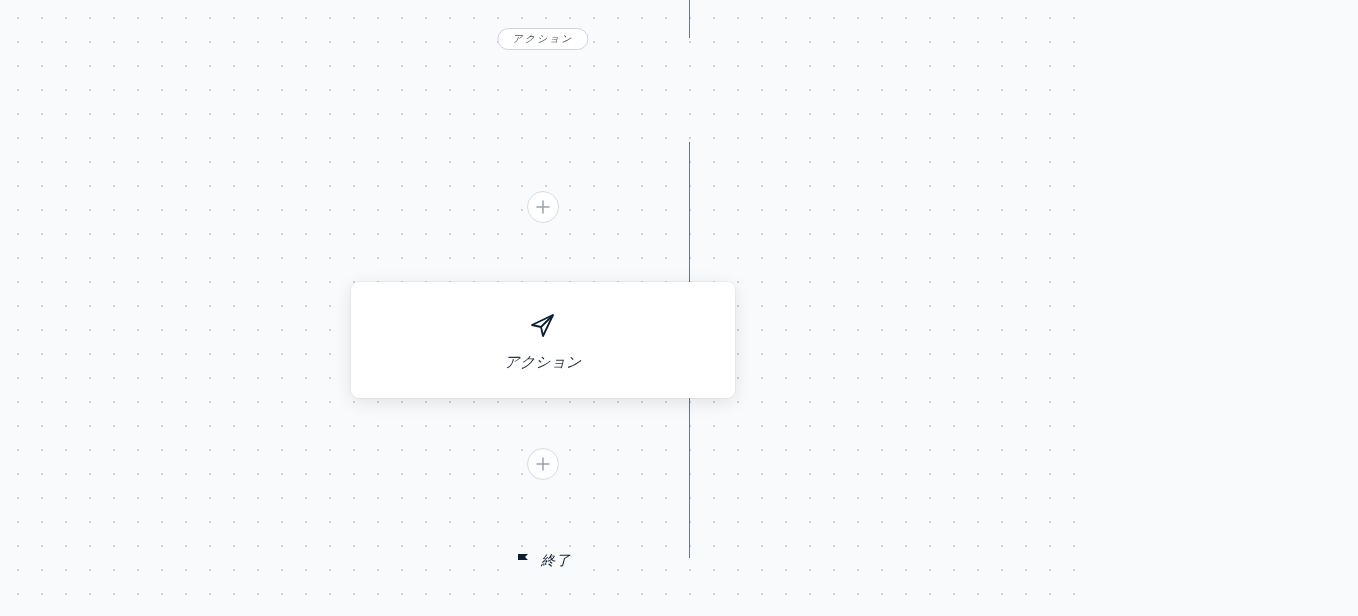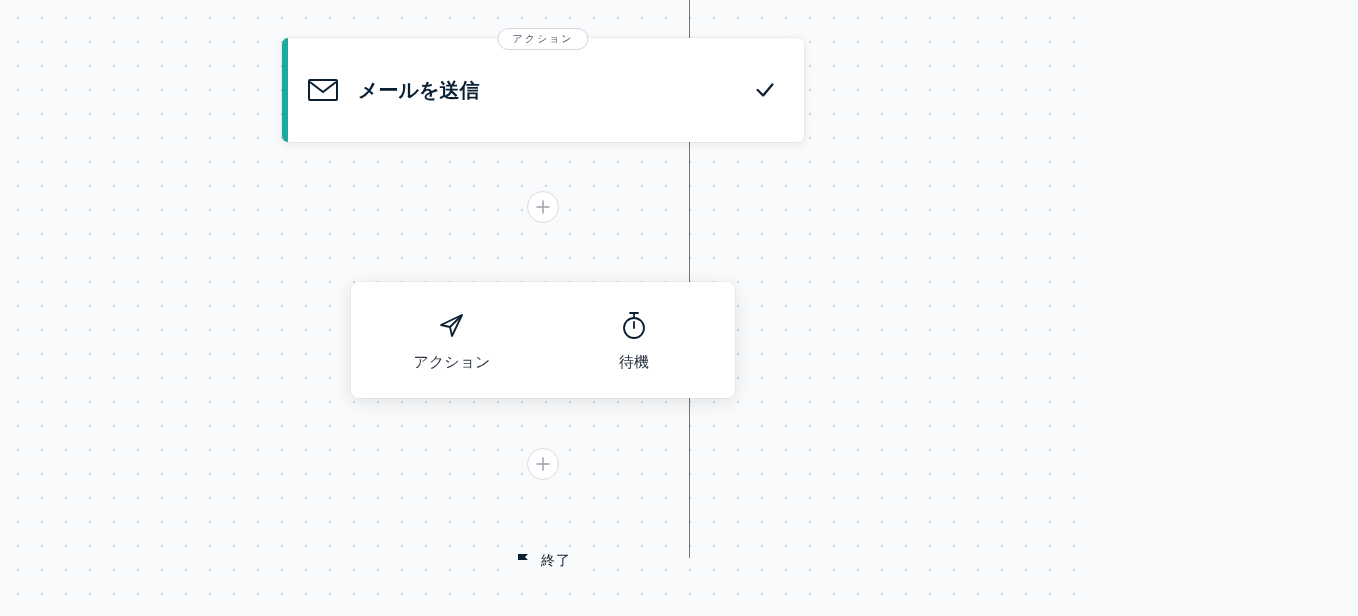--- a/index.html
+++ b/index.html
@@ -10,20 +10,21 @@
     position: relative;
     overflow: hidden;
   }
   .canvas {
     position: relative;
     width: 1086px;
     height: 616px;
     background-image: radial-gradient(circle, #cfd4db 1.5px, transparent 1.5px);
     background-size: 24px 24px;
     background-position: 6px 6px;
+    font-style: italic;
   }
   .vline {
     position: absolute;
     left: 689px;
     width: 0;
     border-left: 1px solid #6b7785;
   }
   .vline.top { top: 0; height: 38px; }
   .vline.seg1 { top: 142px; height: 140px; }
   .vline.seg2 { top: 398px; height: 160px; }
@@ -161,63 +162,37 @@
 <body>
 
 <div class="canvas">
 
   <div class="vline top"></div>
   <div class="vline seg1"></div>
   <div class="vline seg2"></div>
 
   <div class="badge">アクション</div>
 
-  <div class="node-card">
-    <div class="accent"></div>
-    <div class="icon-wrap">
-      <svg width="30" height="22" viewBox="0 0 30 22" fill="none" stroke="#0b1f33" stroke-width="2">
-        <rect x="1" y="1" width="28" height="20" rx="1"></rect>
-        <path d="M2 3 L15 13 L28 3"></path>
-      </svg>
-    </div>
-    <div class="title">メールを送信</div>
-    <div class="check-wrap">
-      <svg width="22" height="22" viewBox="0 0 24 24" fill="none" stroke="#0b1f33" stroke-width="2.5" stroke-linecap="round" stroke-linejoin="round">
-        <path d="M4 12 L10 18 L20 6"></path>
-      </svg>
-    </div>
-  </div>
 
   <div class="plus-btn p1">
     <svg width="14" height="14" viewBox="0 0 14 14" stroke="#9aa3b0" stroke-width="1.5" stroke-linecap="round">
       <path d="M7 1 V13 M1 7 H13"></path>
     </svg>
   </div>
 
   <div class="options-card">
     <div class="option">
       <div class="icon-slot">
         <svg width="28" height="28" viewBox="0 0 28 28" fill="none" stroke="#0b1f33" stroke-width="1.8" stroke-linejoin="round">
           <path d="M3 14 L24 4 L14 25 L12 16 Z"></path>
           <path d="M12 16 L24 4"></path>
         </svg>
       </div>
       <div class="label">アクション</div>
     </div>
-    <div class="option">
-      <div class="icon-slot">
-        <svg width="28" height="30" viewBox="0 0 28 30" fill="none" stroke="#0b1f33" stroke-width="1.8" stroke-linecap="round">
-          <circle cx="14" cy="18" r="10"></circle>
-          <path d="M14 12 V18"></path>
-          <path d="M10 3 H18"></path>
-          <path d="M14 3 V7"></path>
-        </svg>
-      </div>
-      <div class="label">待機</div>
-    </div>
   </div>
 
   <div class="plus-btn p2">
     <svg width="14" height="14" viewBox="0 0 14 14" stroke="#9aa3b0" stroke-width="1.5" stroke-linecap="round">
       <path d="M7 1 V13 M1 7 H13"></path>
     </svg>
   </div>
 
   <div class="end-marker">
     <span>

